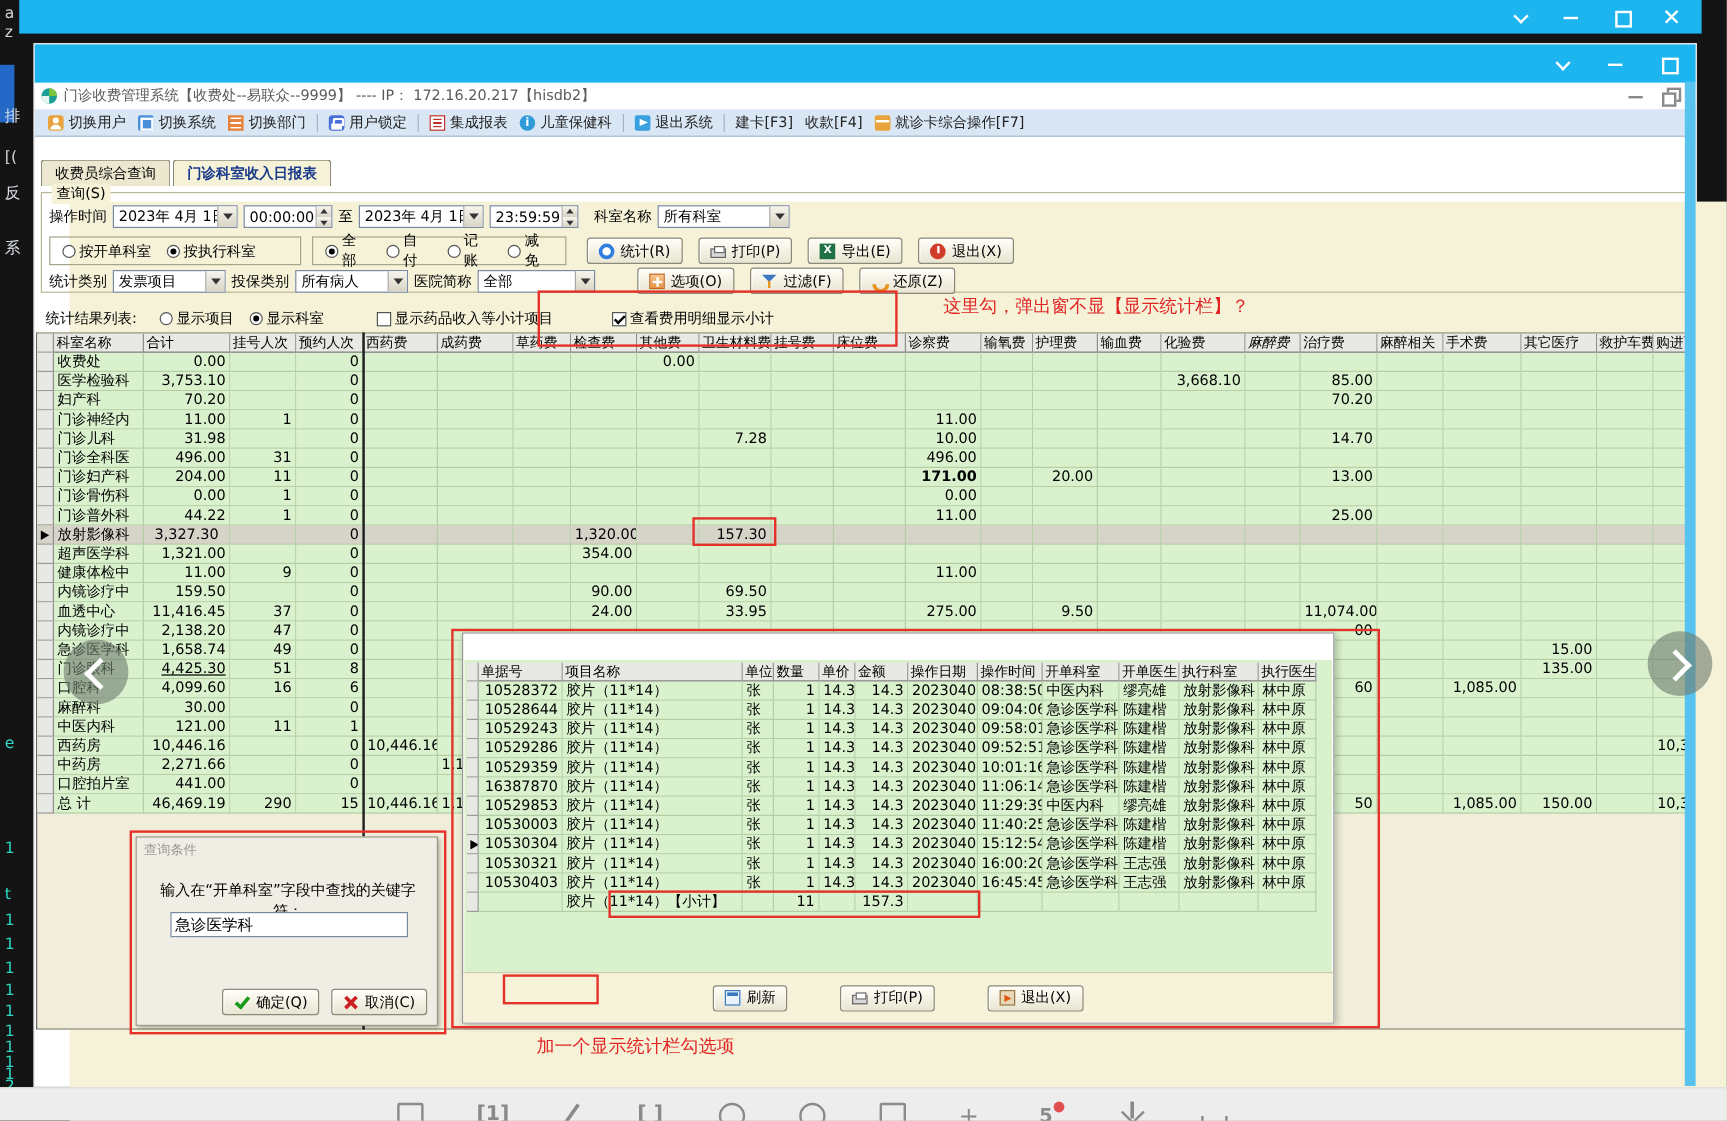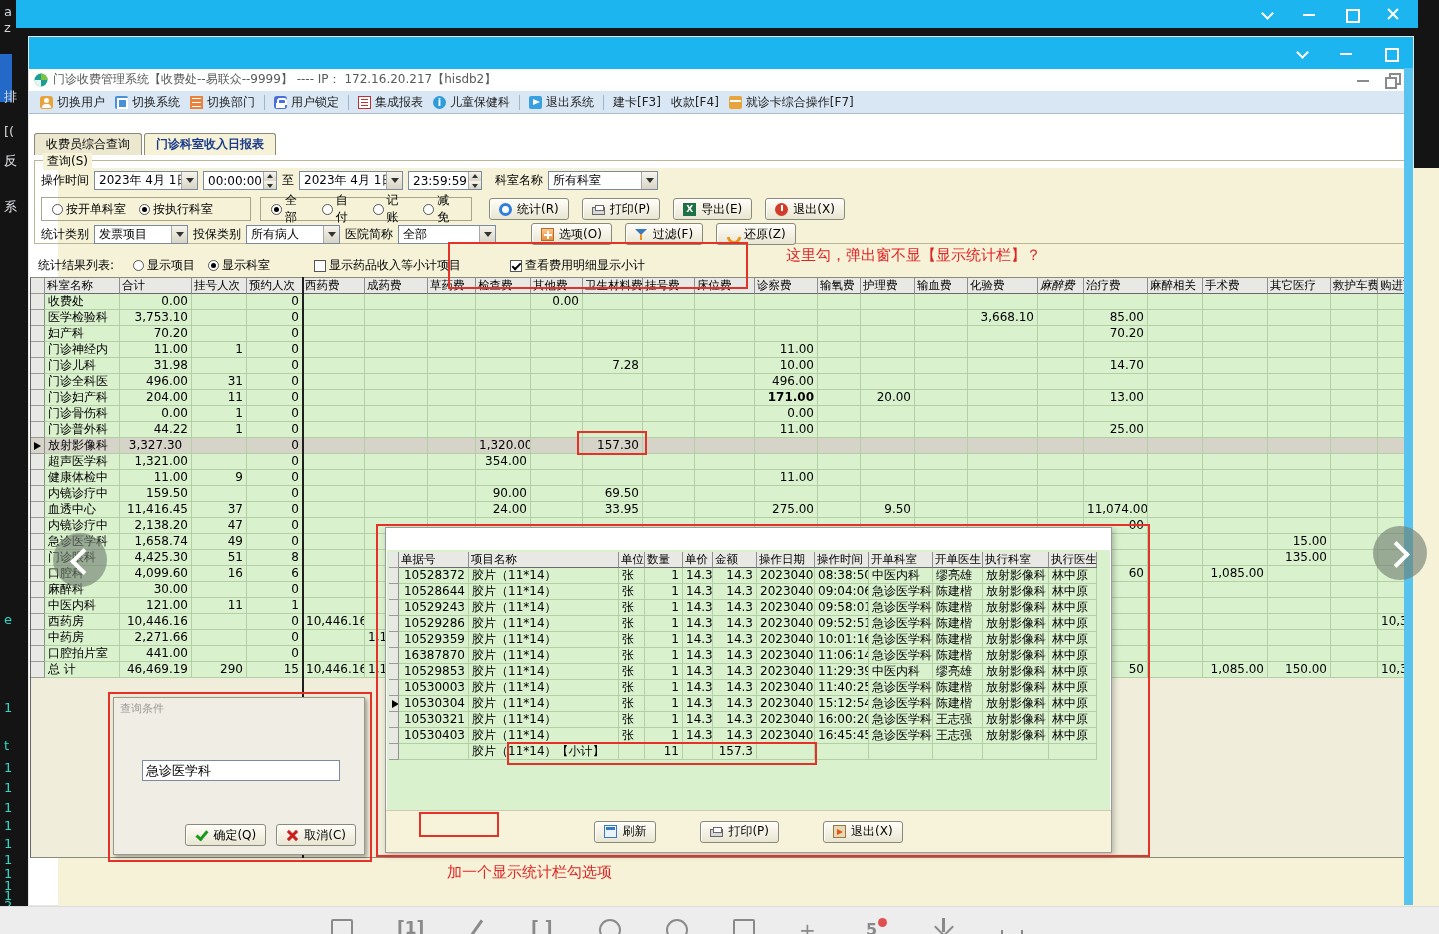--- a/index.html
+++ b/index.html
@@ -899,21 +899,21 @@
       <span class="g-c" style="width: 64px; height: 16px; line-height: 15px;"></span>
       <span class="g-c" style="width: 55px; height: 16px; line-height: 15px;"></span>
       <span class="g-c" style="width: 65px; height: 16px; line-height: 15px;"></span>
       <span class="g-c" style="width: 63px; height: 16px; line-height: 15px;">15.00</span>
       <span class="g-c" style="width: 47px; height: 16px; line-height: 15px;"></span>
       <span class="g-c" style="width: 40px; height: 16px; line-height: 15px;"></span>
     </div>
     <div class="g-row">
       <span class="g-c g-marker" style="width: 14px; height: 16px; line-height: 15px;"></span>
       <span class="g-c al" style="width: 75px; height: 16px; line-height: 15px;">门诊眼科</span>
-      <span class="g-c" style="width: 72px; height: 16px; line-height: 15px;">4,425.30</span>
+      <span class="g-c" style="width: 72px; height: 16px; line-height: 15px; text-decoration: underline;">4,425.30</span>
       <span class="g-c" style="width: 55px; height: 16px; line-height: 15px;">51</span>
       <span class="g-c" style="width: 56px; height: 16px; line-height: 15px;">8</span>
       <span class="g-c" style="width: 62px; height: 16px; line-height: 15px;"></span>
       <span class="g-c" style="width: 63px; height: 16px; line-height: 15px;"></span>
       <span class="g-c" style="width: 48px; height: 16px; line-height: 15px;"></span>
       <span class="g-c" style="width: 55px; height: 16px; line-height: 15px;"></span>
       <span class="g-c" style="width: 52px; height: 16px; line-height: 15px;"></span>
       <span class="g-c" style="width: 60px; height: 16px; line-height: 15px;"></span>
       <span class="g-c" style="width: 52px; height: 16px; line-height: 15px;"></span>
       <span class="g-c" style="width: 60px; height: 16px; line-height: 15px;"></span>
@@ -1338,20 +1338,21 @@
       </span>
       <span class="btn3">
         <span class="ic ic-exit"></span>
         <span>退出(X)</span>
       </span>
     </div>
 </div>
 
 <div class="sdlg">
   <span class="s-title">查询条件</span>
+  <div class="s-label">输入在“开单科室”字段中查找的关键字符：</div>
   <div class="s-input">急诊医学科</div>
   <div class="s-btns">
     <span class="btn3">
         <span class="ic ic-check"></span>
         <span>确定(Q)</span>
       </span>
     <span class="btn3">
         <span class="ic ic-x"></span>
         <span>取消(C)</span>
       </span>

